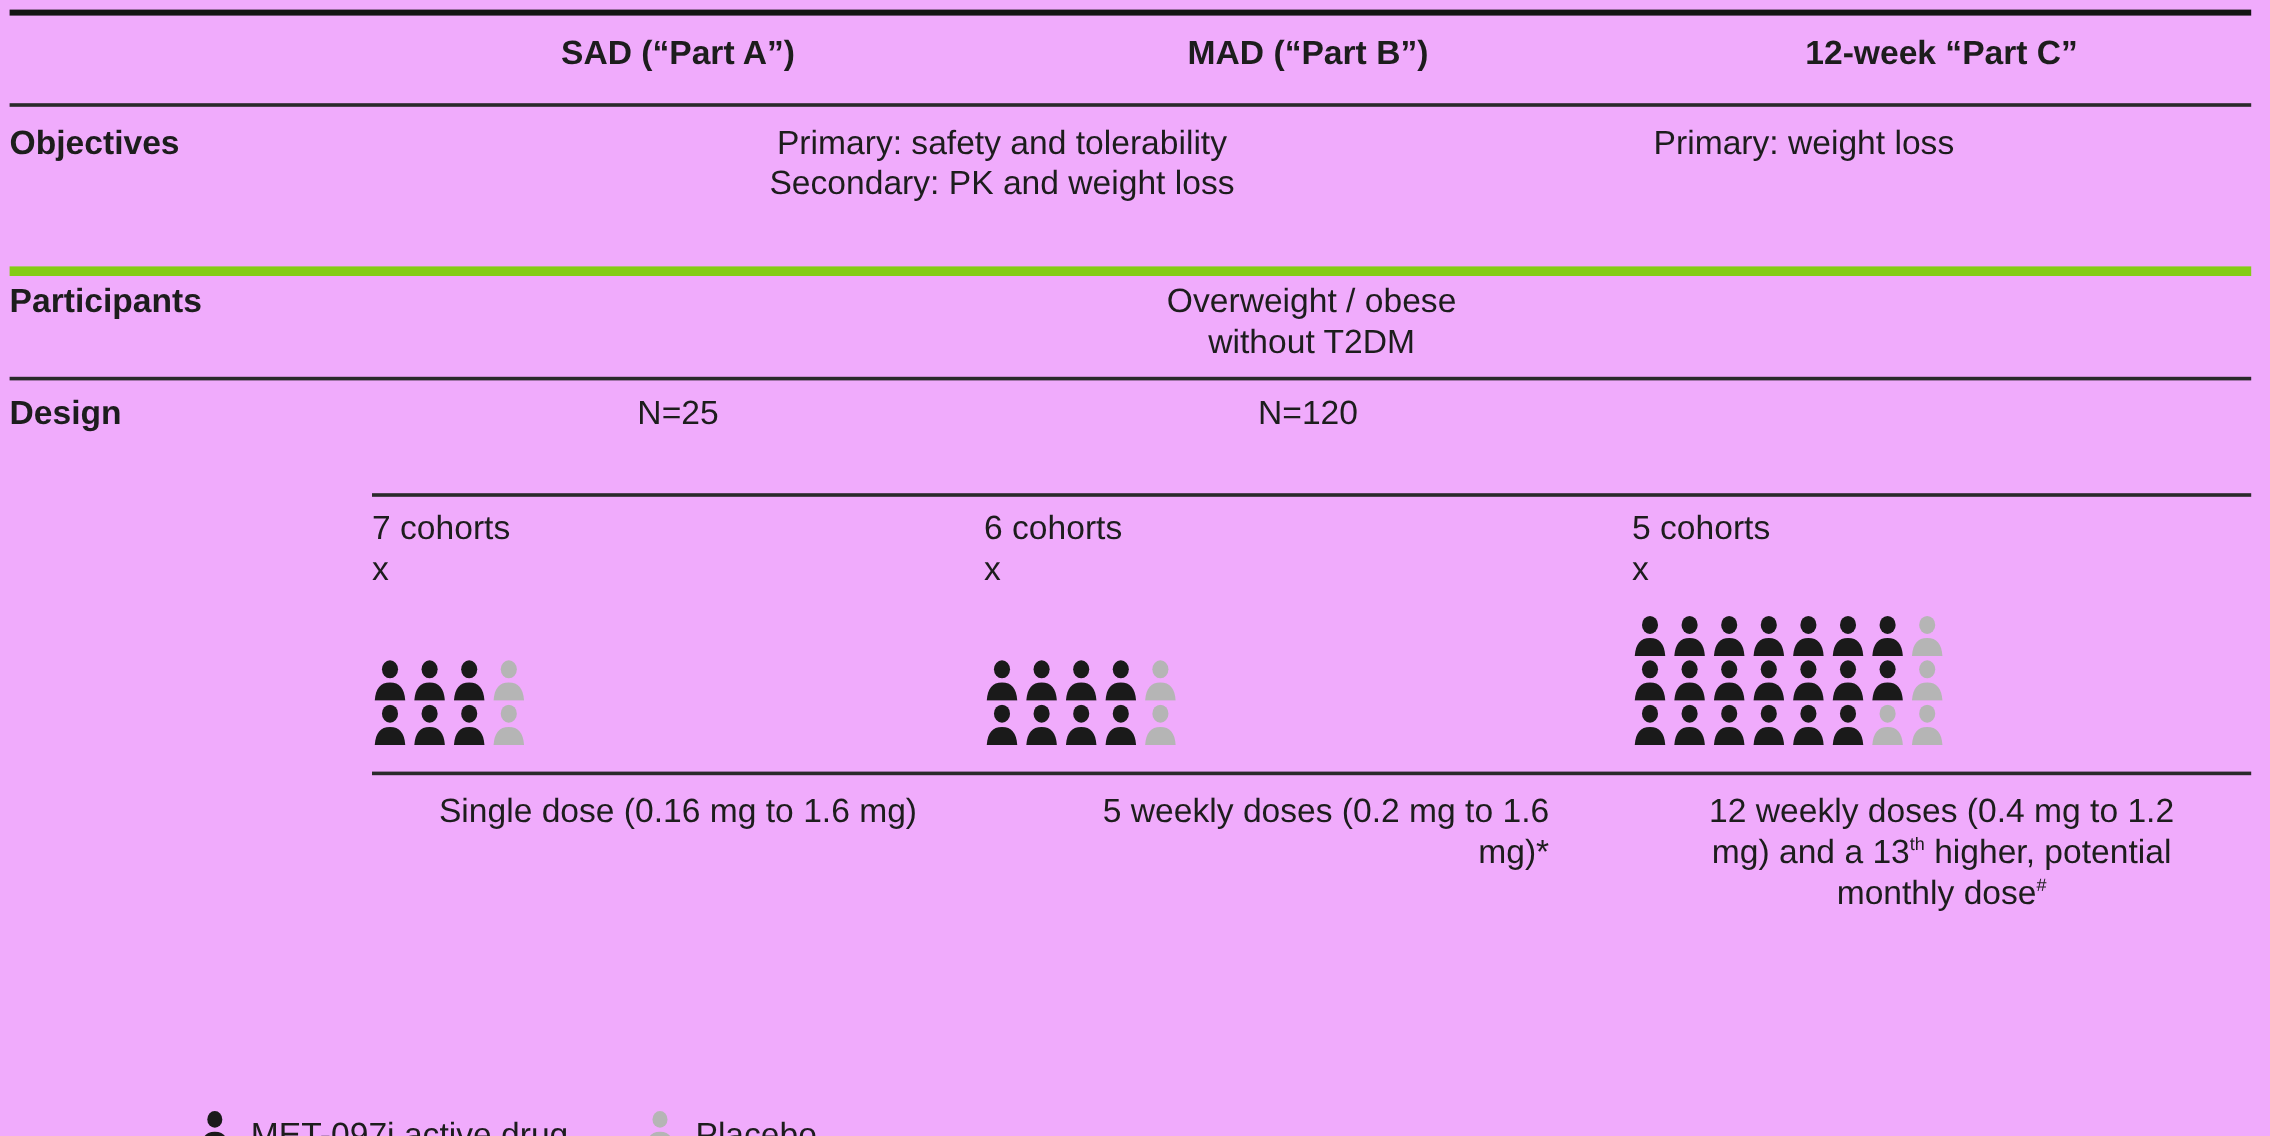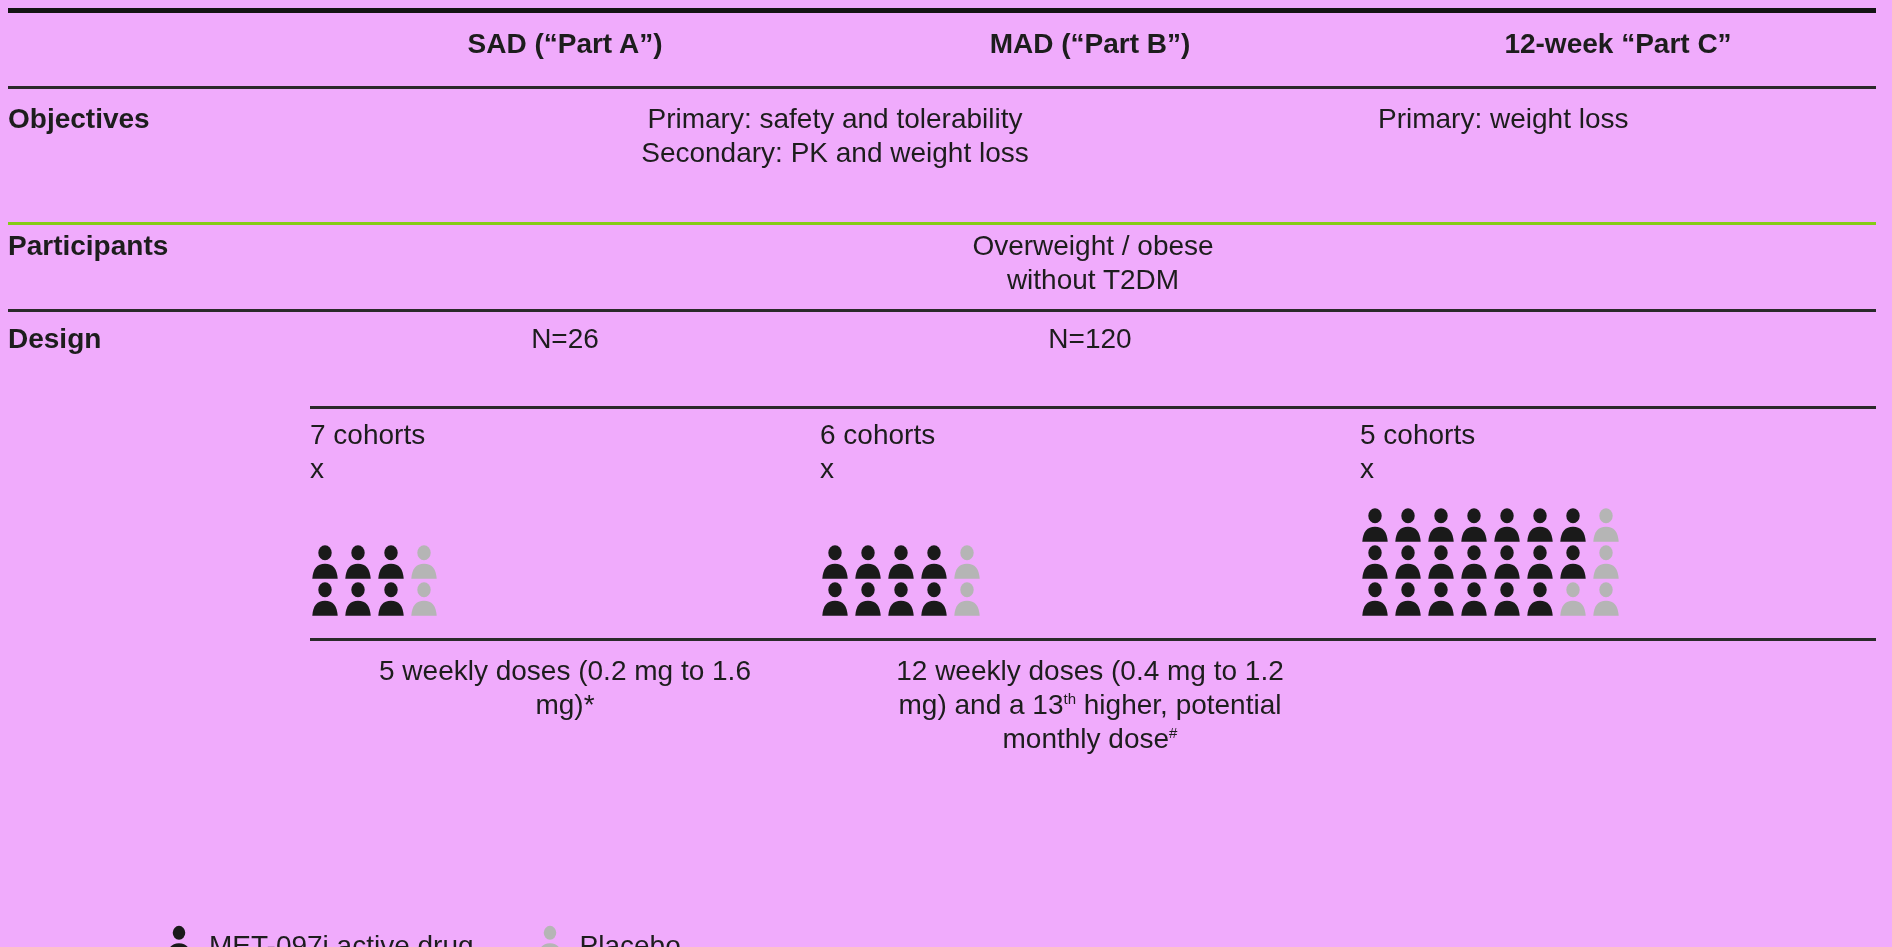--- a/index.html
+++ b/index.html
@@ -7,41 +7,41 @@
     position:relative; width:1892px; height:947px; overflow:hidden;
     background:#f0abfc; color:#1d1d1d;
     font-family:"Liberation Sans", sans-serif; font-size:28px; line-height:34px;
   }
   .table { margin:8px 16px 0 8px; }
   .top-rule { height:5px; background:#141414; }
   .row { display:grid; grid-template-columns:302px 510px 540px 1fr; }
   .header-row { padding:14px 0 25px; border-bottom:3px solid #2a2a2a; font-weight:bold; }
   .header-row .cell { text-align:center; }
   .label-cell { font-weight:bold; text-align:left; }
-  .objectives-row { padding-top:13px; min-height:120px; border-bottom:3px solid #84cc16; }
+  .objectives-row { padding-top:13px; min-height:120px; border-bottom:8px solid #84cc16; }
   .merged-ab { grid-column:2/4; text-align:center; }
   .partc-cell { grid-column:4; padding-left:18px; }
   .partc-cell .wrapbox { width:360px; }
   .participants-row { padding-top:4px; min-height:80px; border-bottom:3px solid #2a2a2a; }
   .merged-abc { grid-column:2/5; text-align:center; }
   .design-row { padding-top:10px; }
   .n-cell { text-align:center; }
   .subtable { margin-left:302px; margin-top:50px; border-top:3px solid #2a2a2a; }
   .sub-grid { display:grid; grid-template-columns:510px 540px 1fr; }
   .sub-top { padding-top:9px; padding-bottom:22px; border-bottom:3px solid #2a2a2a; }
   .sub-col { display:flex; flex-direction:column; align-items:flex-start; }
   .cohorts, .times { text-align:center; }
   .pictogram { margin-top:18px; height:112px; display:flex; flex-direction:column; justify-content:flex-end; }
   .picto-row { display:flex; justify-content:center; gap:3px; }
   .picto-row + .picto-row { margin-top:3px; }
   .person.active { fill:var(--c-active,#1a1a1a); }
   .person.placebo { fill:var(--c-placebo,#b5b5b5); }
   .sub-bottom { padding-top:13px; }
   .dose { justify-self:center; text-align:center; }
-  .dose-b { max-width:402px; }
+  .dose-b { max-width:402px;text-align:right; }
   .dose-c { max-width:436px; }
   sup { font-size:15px; line-height:0; vertical-align:super; }
   .legend { position:absolute; left:165px; top:924px; display:flex; align-items:center; gap:62px; }
   .legend-item { display:flex; align-items:center; }
   .legend-item .person { width:28px; height:35px; }
   .legend-item .legend-label { margin-left:16px; white-space:nowrap; }
 </style>
 </head>
 <body>
 
@@ -72,21 +72,21 @@
     <div class="row participants-row">
       <div class="label-cell">Participants</div>
       <div class="merged-abc">
         <div>Overweight / obese</div>
         <div>without T2DM</div>
       </div>
     </div>
 
     <div class="row design-row">
       <div class="label-cell">Design</div>
-      <div class="n-cell">N=26</div>
+      <div class="n-cell">N=25</div>
       <div class="n-cell">N=120</div>
     </div>
 
     <div class="subtable">
       <div class="sub-grid sub-top">
         <div class="sub-col">
           <div class="cohorts">7 cohorts</div>
           <div class="times">x</div>
           <div class="pictogram">
               <div class="picto-row">
@@ -280,20 +280,21 @@
                 </svg>
                 <svg class="person placebo" viewBox="0 0 34 38" width="30" height="34">
                   <ellipse cx="17" cy="8.5" rx="7.6" ry="8.5"></ellipse>
                   <path d="M2.6 38 C3.4 26.5 8 21 17 21 C26 21 30.6 26.5 31.4 38 Z"></path>
                 </svg>
               </div>
             </div>
         </div>
       </div>
       <div class="sub-grid sub-bottom">
+        <div class="dose dose-a"><span>Single dose (0.16 mg to 1.6 mg)</span></div>
         <div class="dose dose-b"><span>5 weekly doses (0.2 mg to 1.6 mg)*</span></div>
         <div class="dose dose-c"><span>12 weekly doses (0.4 mg to 1.2 mg) and a 13</span><sup>th</sup><span> higher, potential monthly dose</span><sup>#</sup></div>
       </div>
     </div>
   </div>
 
   <div class="legend">
     <div class="legend-item">
       <span class="legend-swatch"><svg class="person active" viewBox="0 0 34 38" width="30" height="34">
             <ellipse cx="17" cy="8.5" rx="7.6" ry="8.5"></ellipse>

